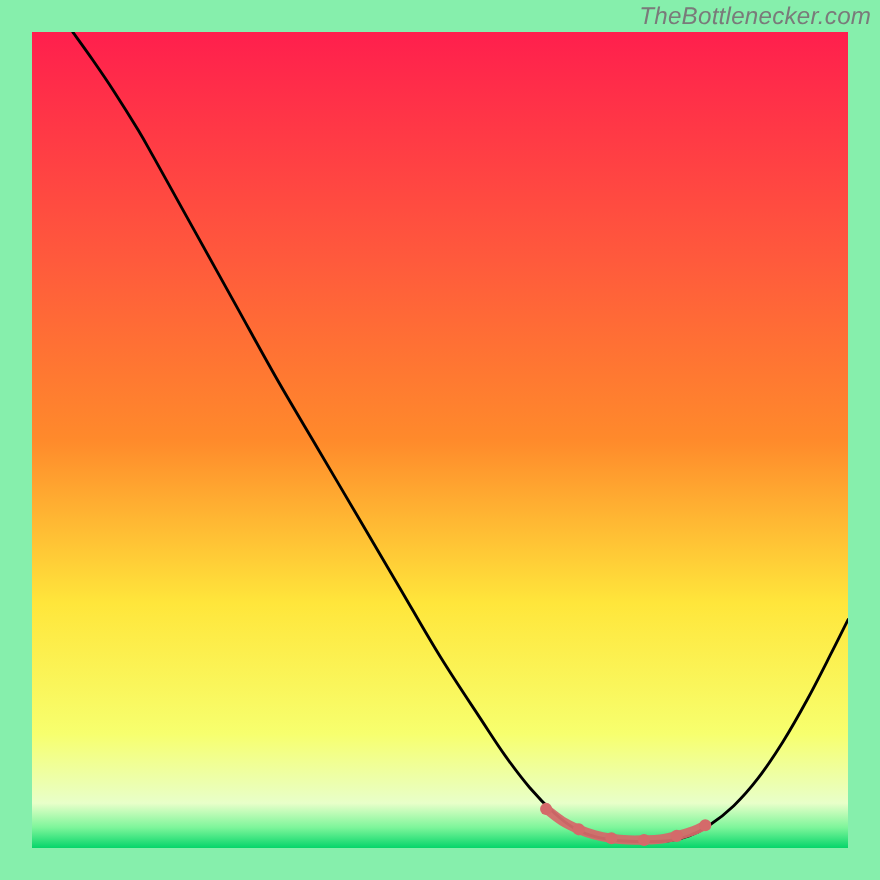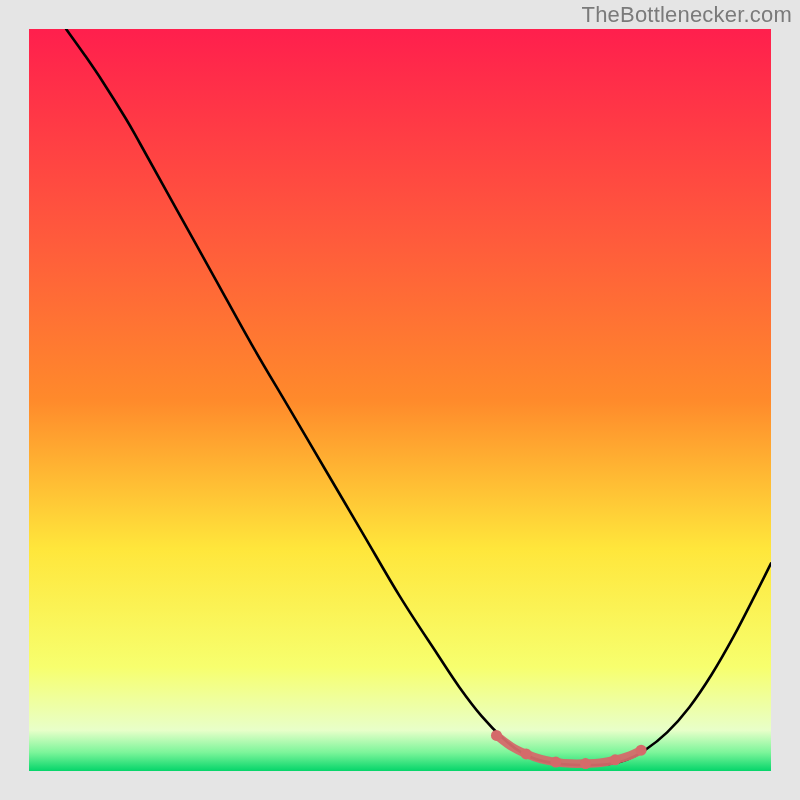--- a/index.html
+++ b/index.html
@@ -1,21 +1,22 @@
 <!DOCTYPE html>
 <html><head>
 <meta charset="utf-8">
 <style>
   * { margin: 0; padding: 0; box-sizing: border-box; }
   html, body { width: 800px; height: 800px; overflow: hidden; background: #000; }
   .frame {
     position: relative;
     width: 800px;
     height: 800px;
-    background: #e5e5e5;
+    background: #86efac;
+    font-style: italic;
   }
   .watermark {
     position: absolute;
     top: 2px;
     right: 8px;
     color: #7a7a7a;
     font-family: Arial, Helvetica, sans-serif;
     font-size: 22px;
     font-weight: 500;
     letter-spacing: 0.2px;

